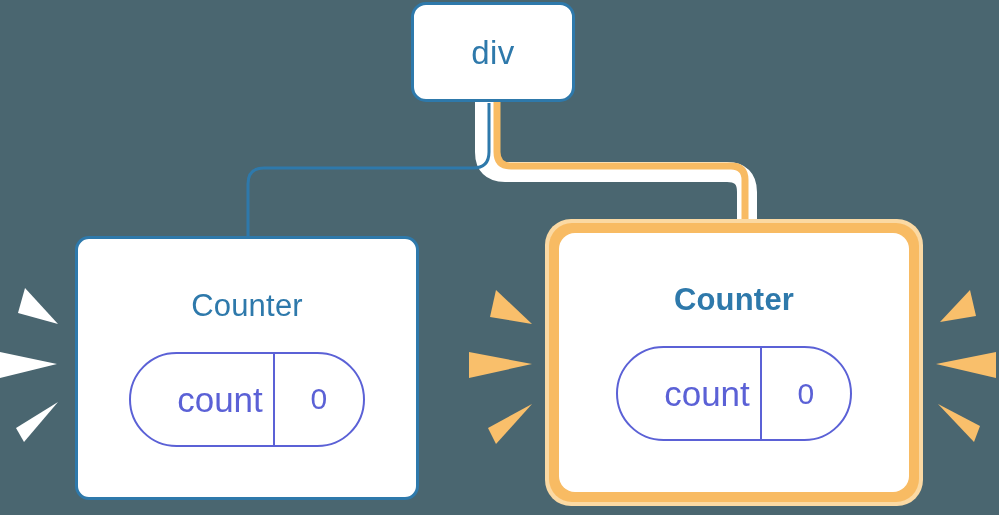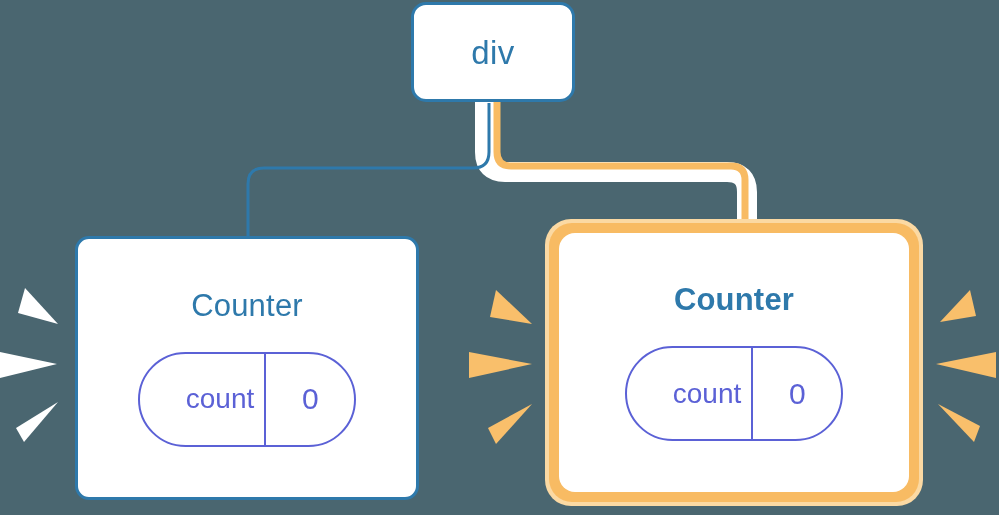--- a/index.html
+++ b/index.html
@@ -135,21 +135,21 @@
     border: 2px solid #5b61d6;
     border-radius: 48px;
     box-sizing: border-box;
     overflow: hidden;
   }
   .pill-key {
     display: flex;
     align-items: center;
     justify-content: center;
     padding: 0 10px 0 46px;
-    font-size: 28px;
+    font-size: 35px;
     color: #5b61d6;
     line-height: 1;
   }
   .pill-divider {
     width: 2px;
     background: #5b61d6;
     flex: none;
   }
   .pill-val {
     display: flex;

